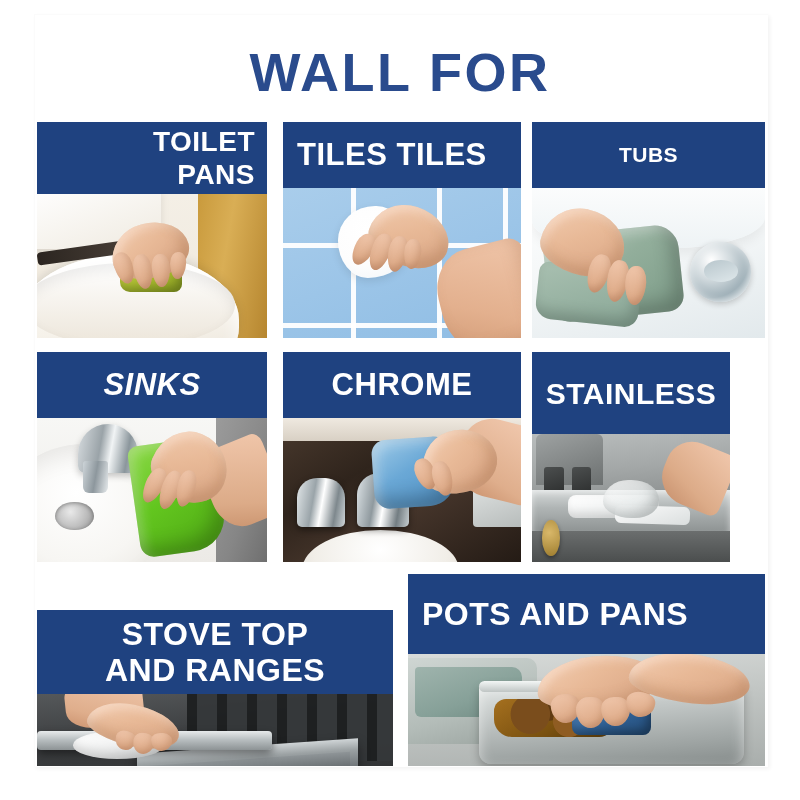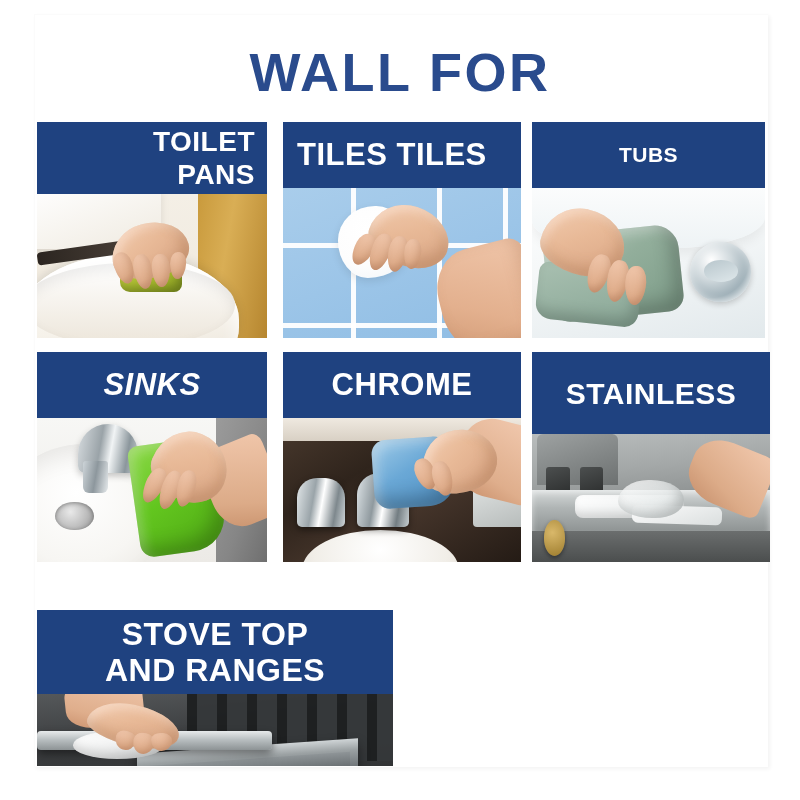--- a/index.html
+++ b/index.html
@@ -567,21 +567,21 @@
       <div class="tap-r"></div>
       <div class="bin"></div>
       <div class="cloth"></div>
       <div class="arm"></div>
       <div class="hand hand1"></div>
       <div class="finger f1"></div>
       <div class="finger f2"></div>
     </div>
   </div>
 
-  <div class="tile" style="left:532px; top:352px; width:238px; height:210px;">
+  <div class="tile" style="left:532px; top:352px; width:198px; height:210px;">
     <div class="banner align-center" style="height:82px; font-size:30px; line-height:33px; letter-spacing:.5px;">
       <span class="line">STAINLESS</span>
     </div>
     <div class="photo s-steel" style="height:128px;">
       <div class="bg-equip"></div>
       <div class="bg-equip2"></div>
       <div class="bg-equip3"></div>
       <div class="counter"></div>
       <div class="front"></div>
       <div class="knob"></div>
@@ -609,14 +609,33 @@
       <div class="finger f2"></div>
       <div class="finger f3"></div>
       <div class="knobs">
         <div class="knob k1"></div>
         <div class="knob k2"></div>
         <div class="knob k3"></div>
       </div>
     </div>
   </div>
 
+  <div class="tile" style="left:408px; top:574px; width:357px; height:192px;">
+    <div class="banner align-left" style="height:80px; font-size:32px; line-height:36px; letter-spacing:.5px;">
+      <span class="line">POTS AND PANS</span>
+    </div>
+    <div class="photo s-pots" style="height:112px;">
+      <div class="sink-left"></div>
+      <div class="water"></div>
+      <div class="pan"></div>
+      <div class="pan-rim"></div>
+      <div class="grime"></div>
+      <div class="sponge"></div>
+      <div class="hand hand1"></div>
+      <div class="hand hand2"></div>
+      <div class="finger f1"></div>
+      <div class="finger f2"></div>
+      <div class="finger f3"></div>
+      <div class="finger f4"></div>
+    </div>
+  </div>
 
 </div>
 
 </body></html>

